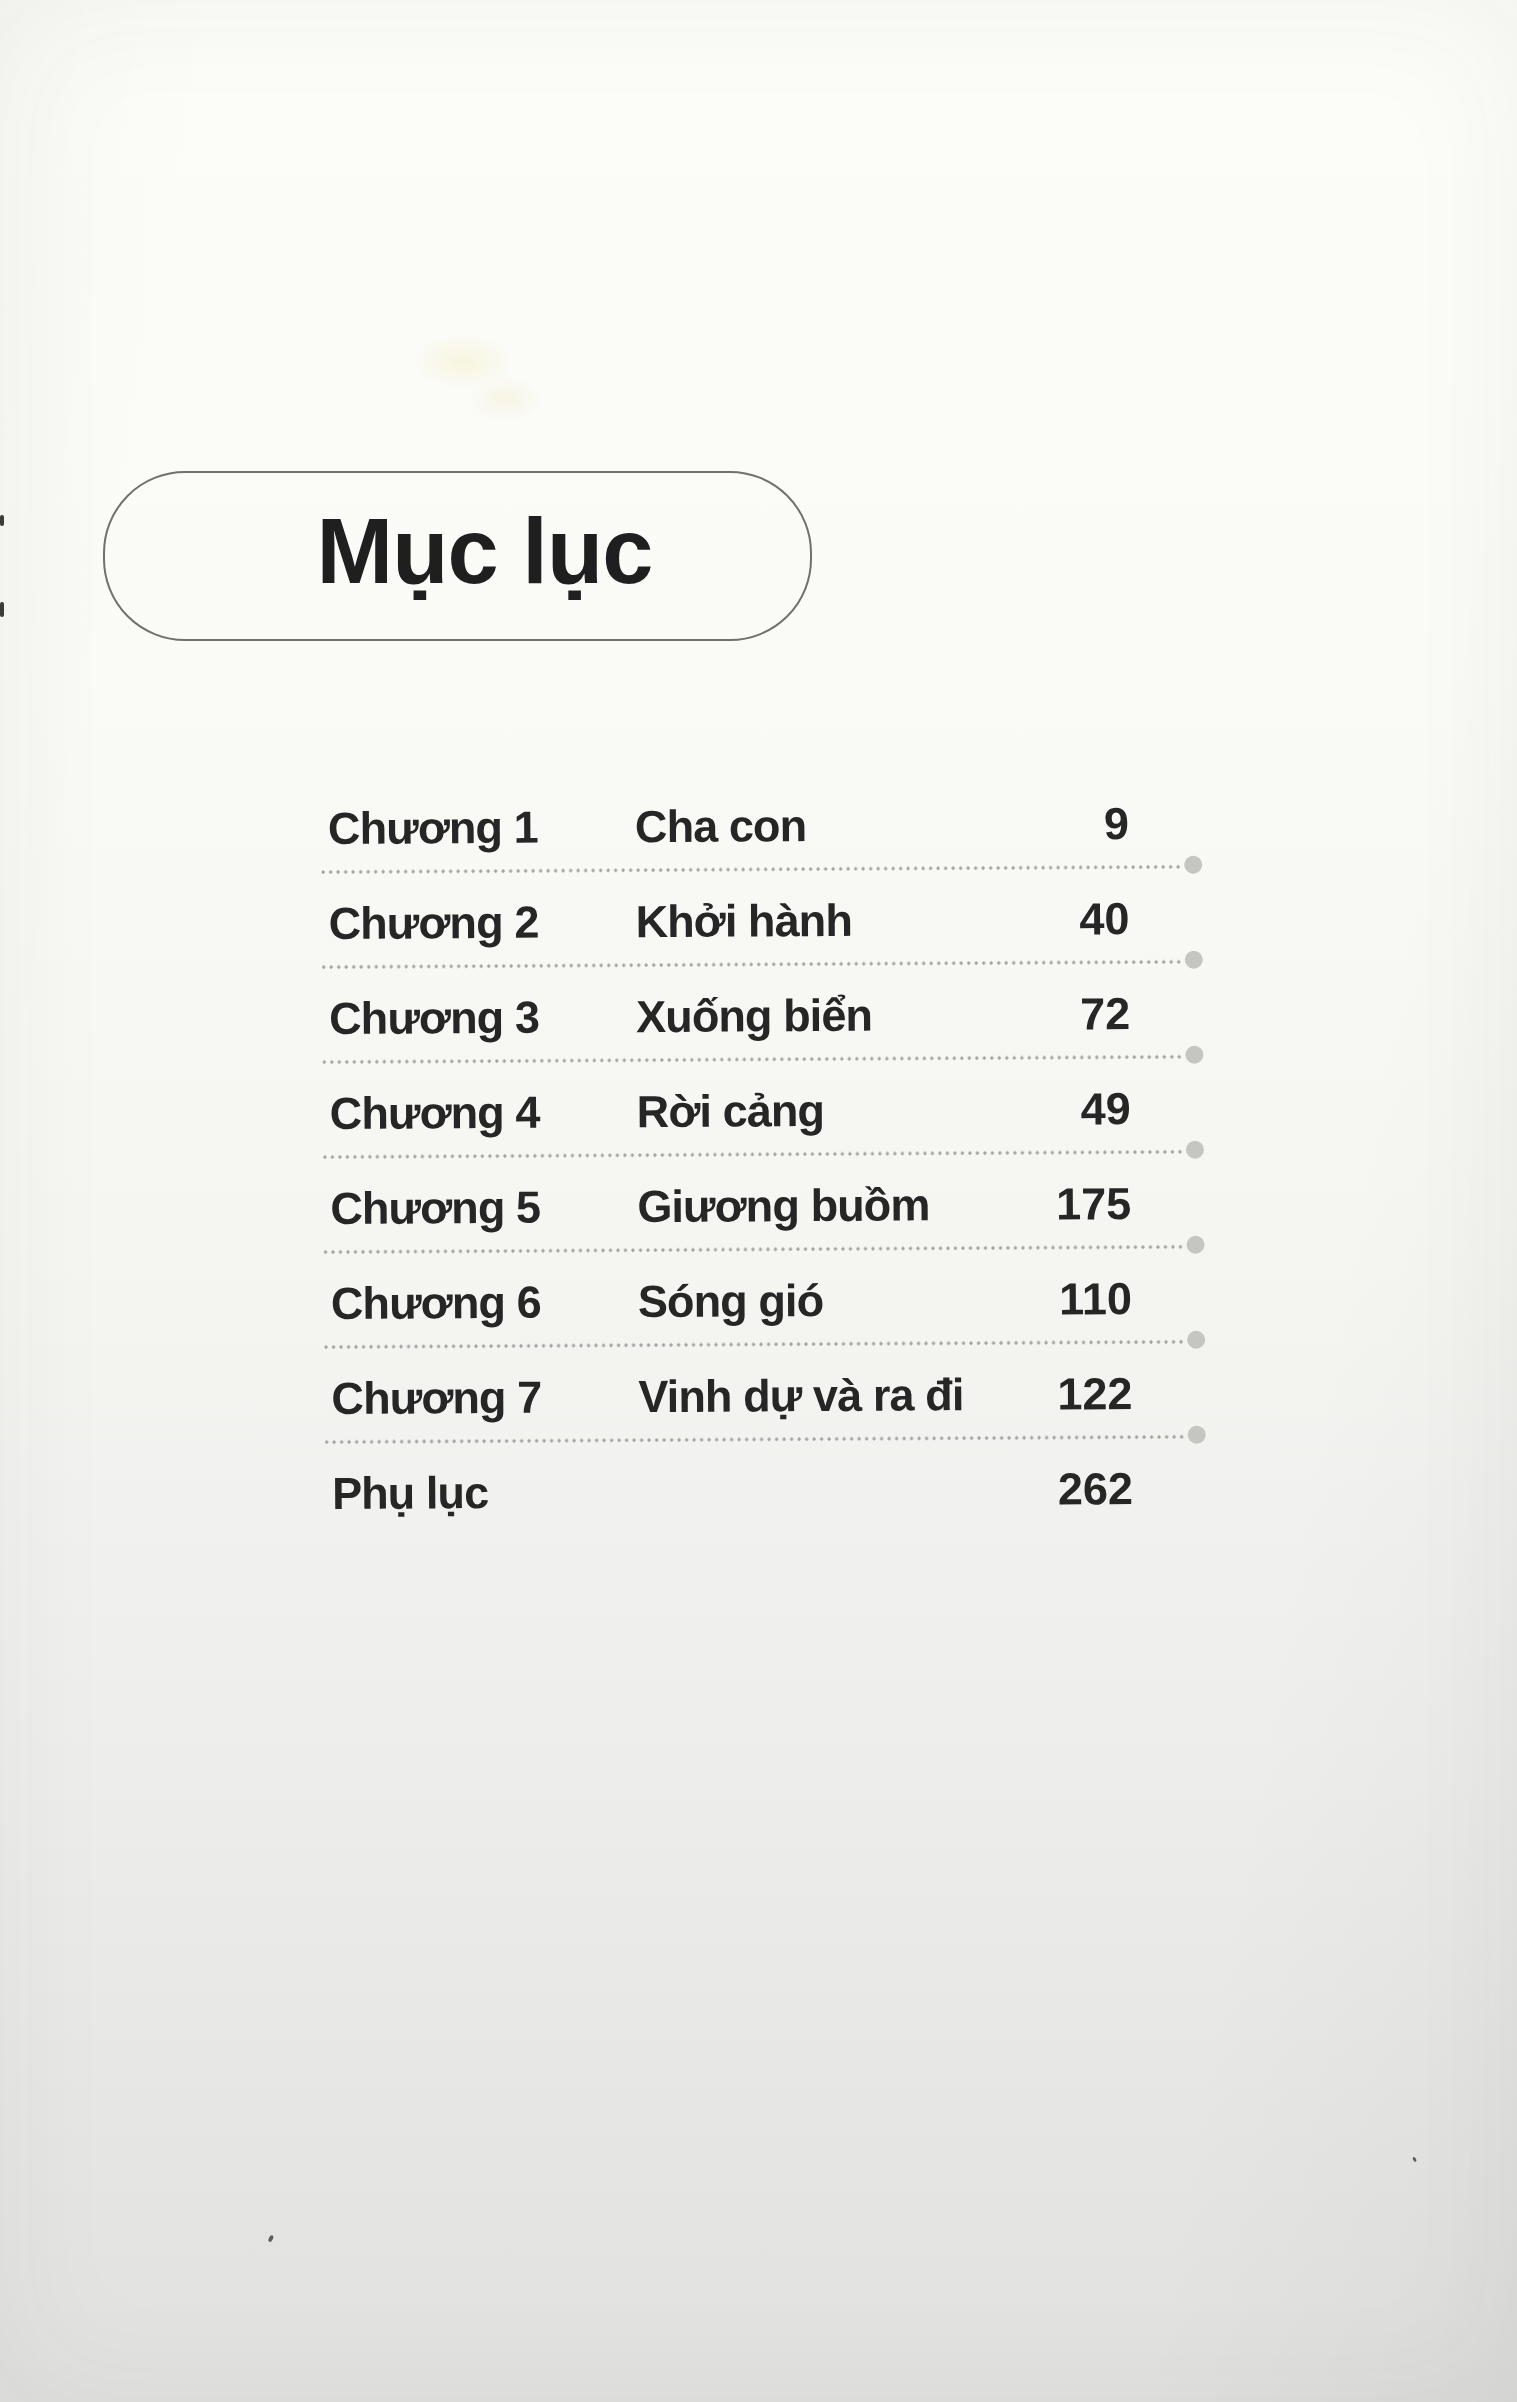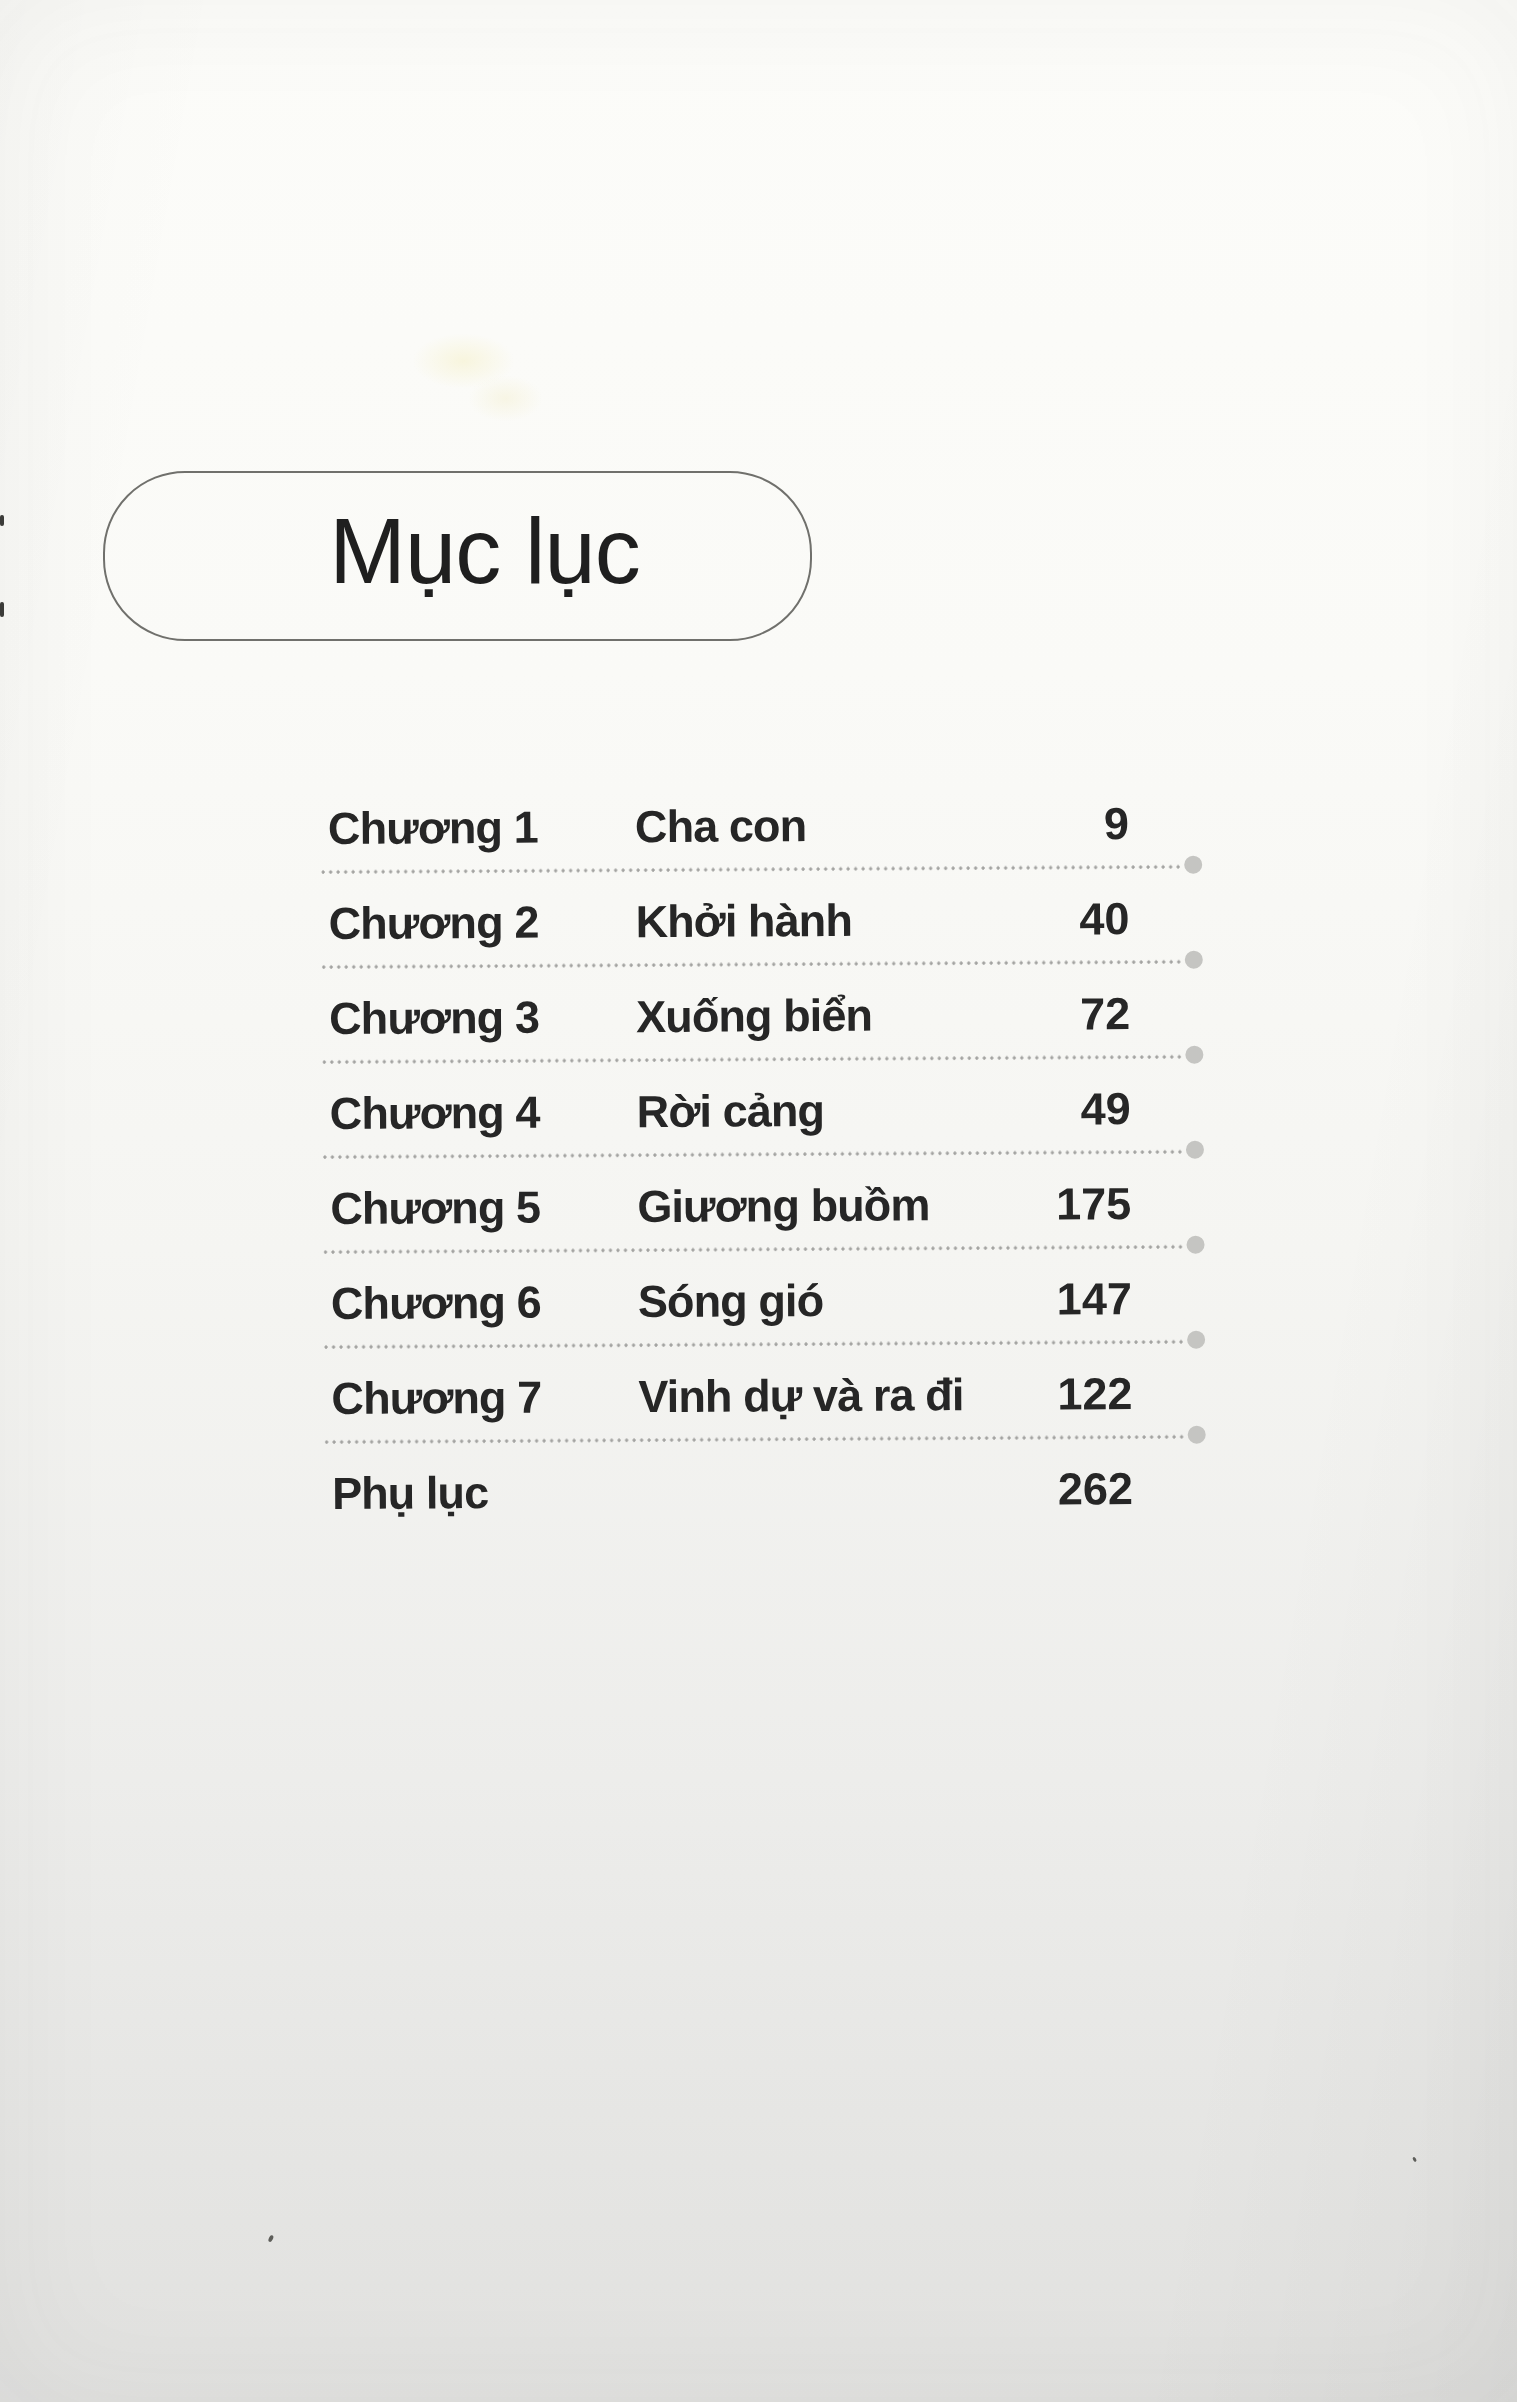--- a/index.html
+++ b/index.html
@@ -35,21 +35,21 @@
   .title-plate{
     position:absolute;left:103px;top:471px;
     width:709px;height:170px;
     box-sizing:border-box;
     border:2.8px solid #70706c;
     border-radius:82px;
     display:flex;align-items:center;justify-content:center;
     padding-left:54px;
   }
   .title-plate .title-text{
-    font-size:92px;font-weight:400;
+    font-size:92px;font-weight:700;
     letter-spacing:-0.9px;
     color:#1f1f1f;
     line-height:1;
     padding-bottom:9.4px;
   }
 
   
   .toc{
     position:absolute;left:330px;top:781px;width:801px;
     transform:rotate(-0.35deg);
@@ -135,21 +135,21 @@
       <span class="chapter-title">Giương buồm</span>
       <span class="page-num">175</span>
       <span class="sep">
           <span class="end-dot"></span>
         </span>
     </div>
 
     <div class="toc-row">
       <span class="chapter">Chương 6</span>
       <span class="chapter-title">Sóng gió</span>
-      <span class="page-num">147</span>
+      <span class="page-num">110</span>
       <span class="sep">
           <span class="end-dot"></span>
         </span>
     </div>
 
     <div class="toc-row">
       <span class="chapter">Chương 7</span>
       <span class="chapter-title">Vinh dự và ra đi</span>
       <span class="page-num">122</span>
       <span class="sep">

